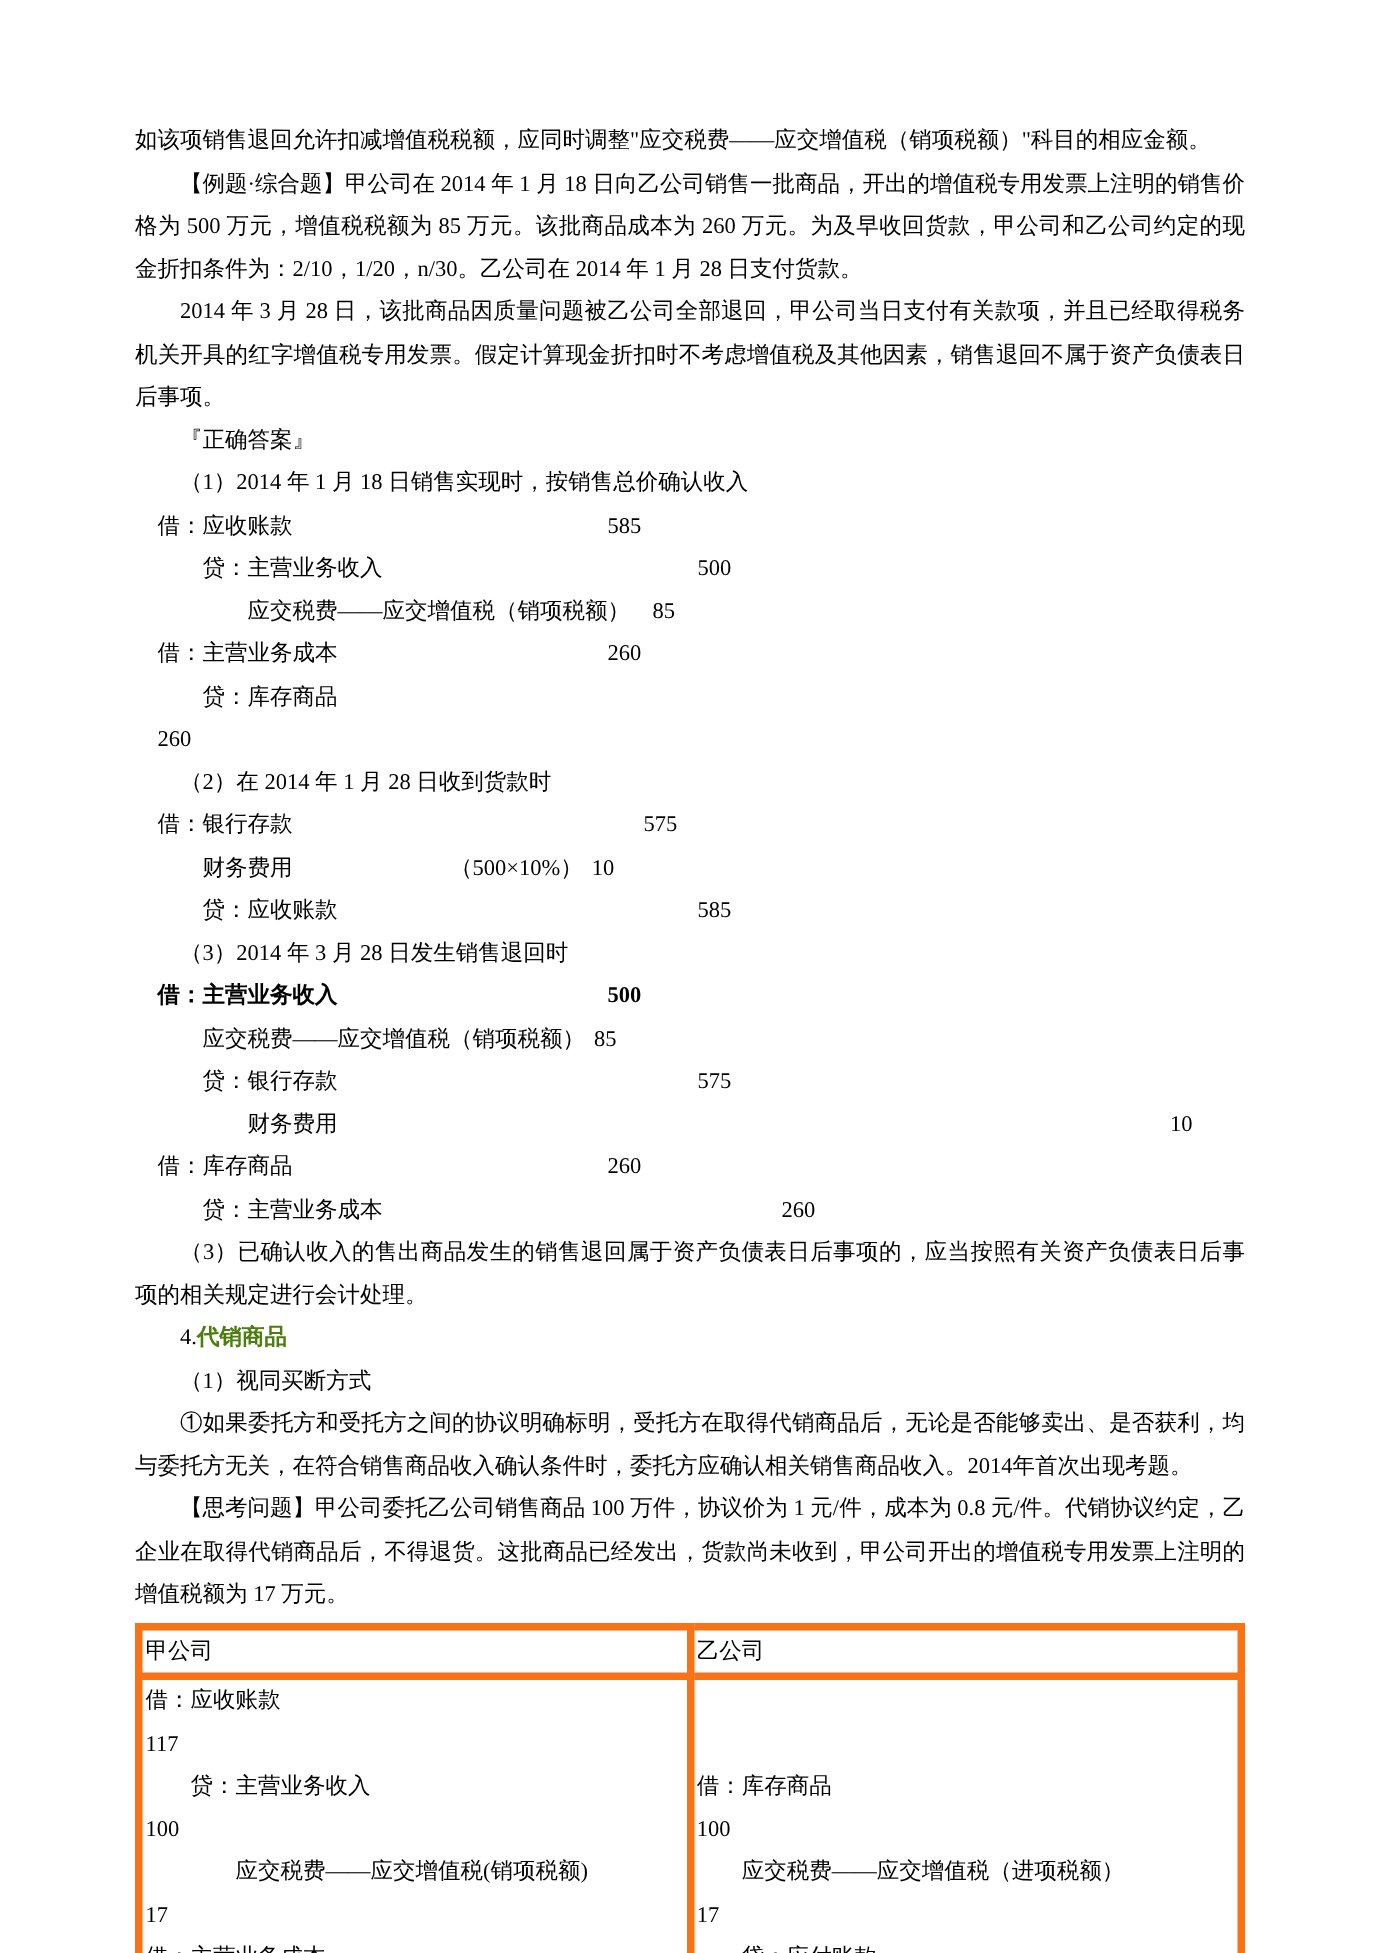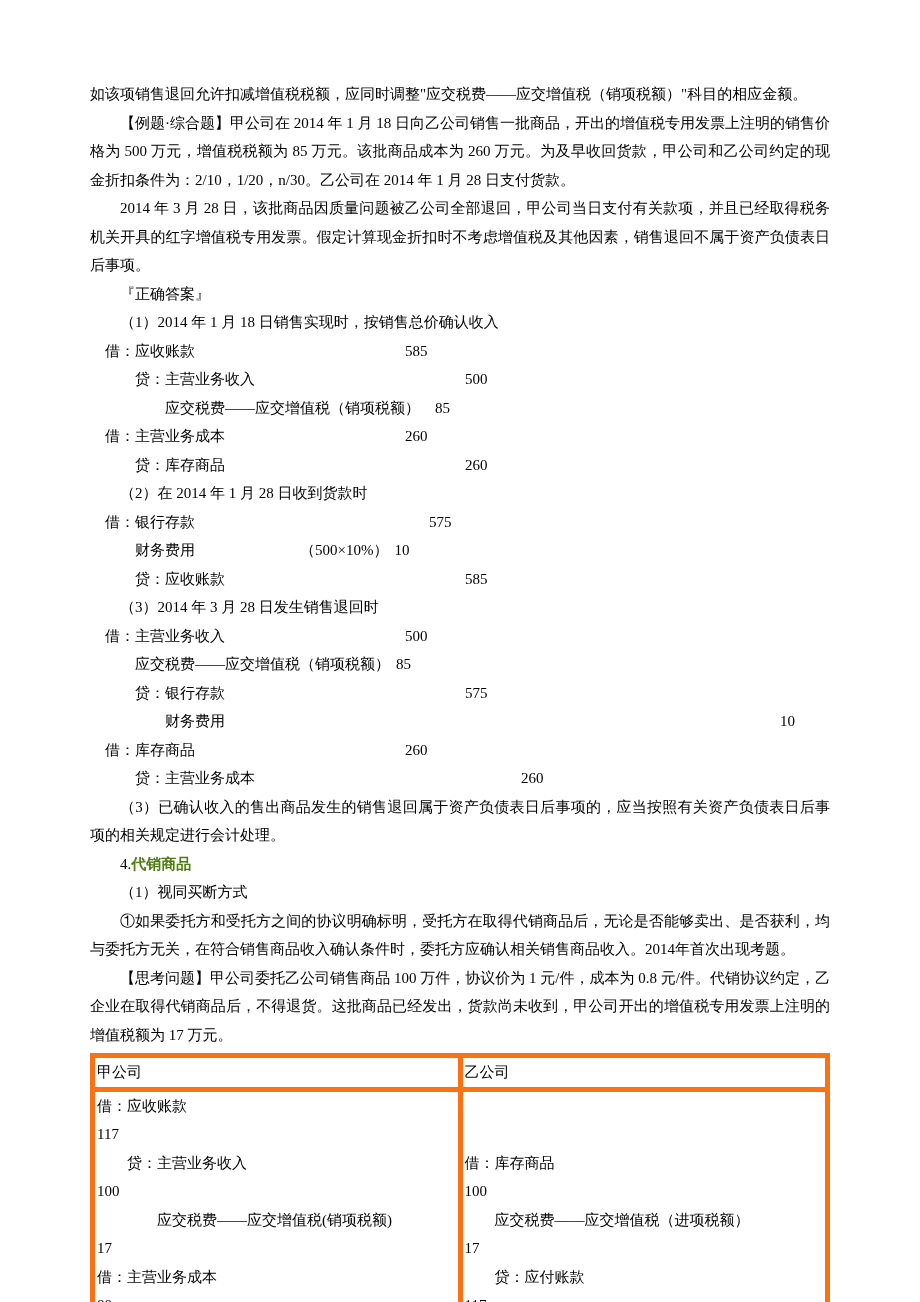--- a/index.html
+++ b/index.html
@@ -69,21 +69,21 @@
     <div class="entry" style="margin-left: 1em;">
       <span class="left">　　　　应交税费——应交增值税（销项税额）</span>
       <span style="display: inline-block; width: 15px;"></span>
       <span class="num">85</span>
     </div>
     <div class="entry" style="margin-left: 1em;">
       <span class="left">借：主营业务成本</span>
       <span style="display: inline-block; width: 180px;"></span>
       <span class="num">260</span>
     </div>
-    <div class="entry" style="margin-left: 1em;">
+    <div class="entry" style="margin-left: 1em; flex-direction: column;">
       <span class="left">　　贷：库存商品</span>
       <span style="display: inline-block; width: 240px;"></span>
       <span class="num">260</span>
     </div>
   </div>
 
 <p class="indent">（2）在 2014 年 1 月 28 日收到货款时</p>
 
 <div id="entries2">
     <div class="entry" style="margin-left: 1em; gap: 12px;">
@@ -99,21 +99,21 @@
     <div class="entry" style="margin-left: 1em;">
       <span class="left">　　贷：应收账款</span>
       <span style="display: inline-block; width: 240px;"></span>
       <span class="num">585</span>
     </div>
   </div>
 
 <p class="indent">（3）2014 年 3 月 28 日发生销售退回时</p>
 
 <div id="entries3">
-    <div class="entry" style="margin-left: 1em;">
+    <div class="entry" style="margin-left: 1em; font-weight: bold;">
       <span class="left">借：主营业务收入</span>
       <span style="display: inline-block; width: 180px;"></span>
       <span class="num">500</span>
     </div>
     <div class="entry" style="margin-left: 1em;">
       <span class="left">　　应交税费——应交增值税（销项税额）</span>
       <span style="display: inline-block; width: 6px;"></span>
       <span class="num">85</span>
     </div>
     <div class="entry" style="margin-left: 1em;">

